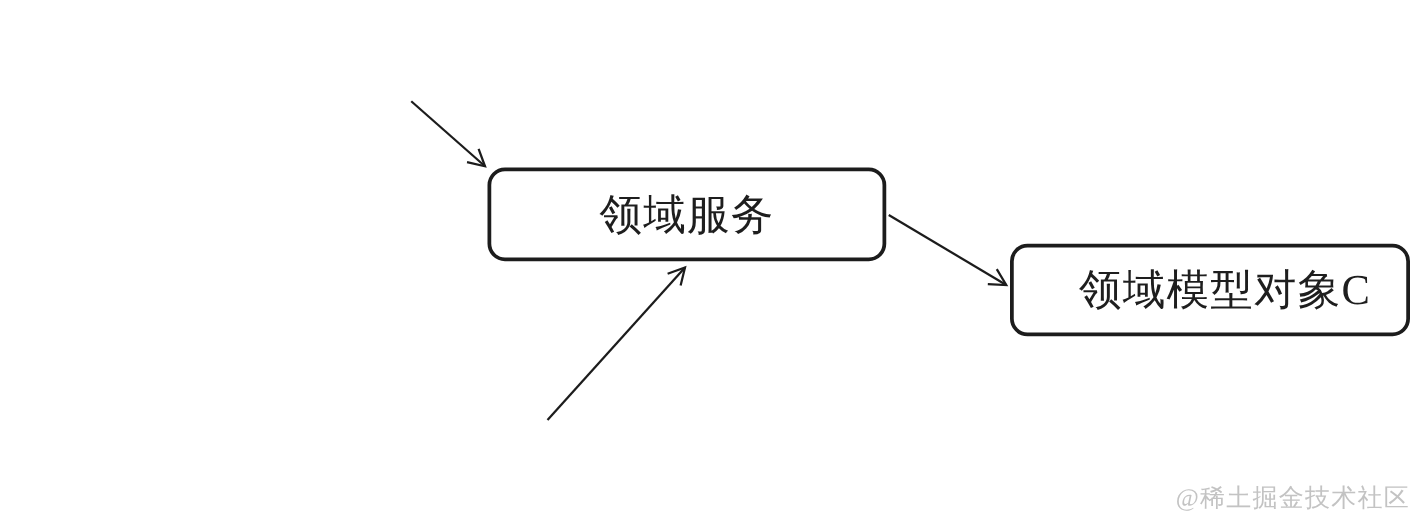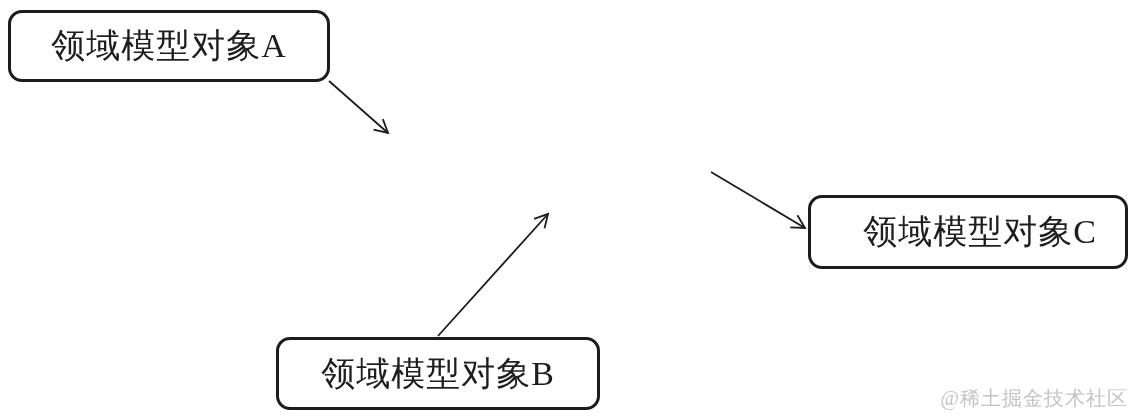--- a/index.html
+++ b/index.html
@@ -63,28 +63,25 @@
     <defs>
       <marker id="arrowhead" markerUnits="userSpaceOnUse" markerWidth="30" markerHeight="30" refX="15" refY="15" orient="auto" overflow="visible">
         <path d="M2,8 L15,15 L2,22" fill="none" stroke="#1c1c1c" stroke-width="1.8"></path>
       </marker>
     </defs>
     <line x1="329" y1="81" x2="388" y2="133" stroke="#1c1c1c" stroke-width="1.8" marker-end="url(#arrowhead)"></line>
     <line x1="438" y1="336" x2="548" y2="214" stroke="#1c1c1c" stroke-width="1.8" marker-end="url(#arrowhead)"></line>
     <line x1="711" y1="172" x2="805" y2="228" stroke="#1c1c1c" stroke-width="1.8" marker-end="url(#arrowhead)"></line>
   </svg>
 
-  <div class="node node-a">
-    <span>领域模型对象A</span>
+
+  <div class="node node-service">
+    <span>领域服务</span>
   </div>
 
-
-  <div class="node node-b">
-    <span>领域模型对象B</span>
-  </div>
 
   <div class="node node-c">
     <span>领域模型对象C</span>
   </div>
 
   <div class="watermark">@稀土掘金技术社区</div>
 
 </div>
 
 </body></html>

